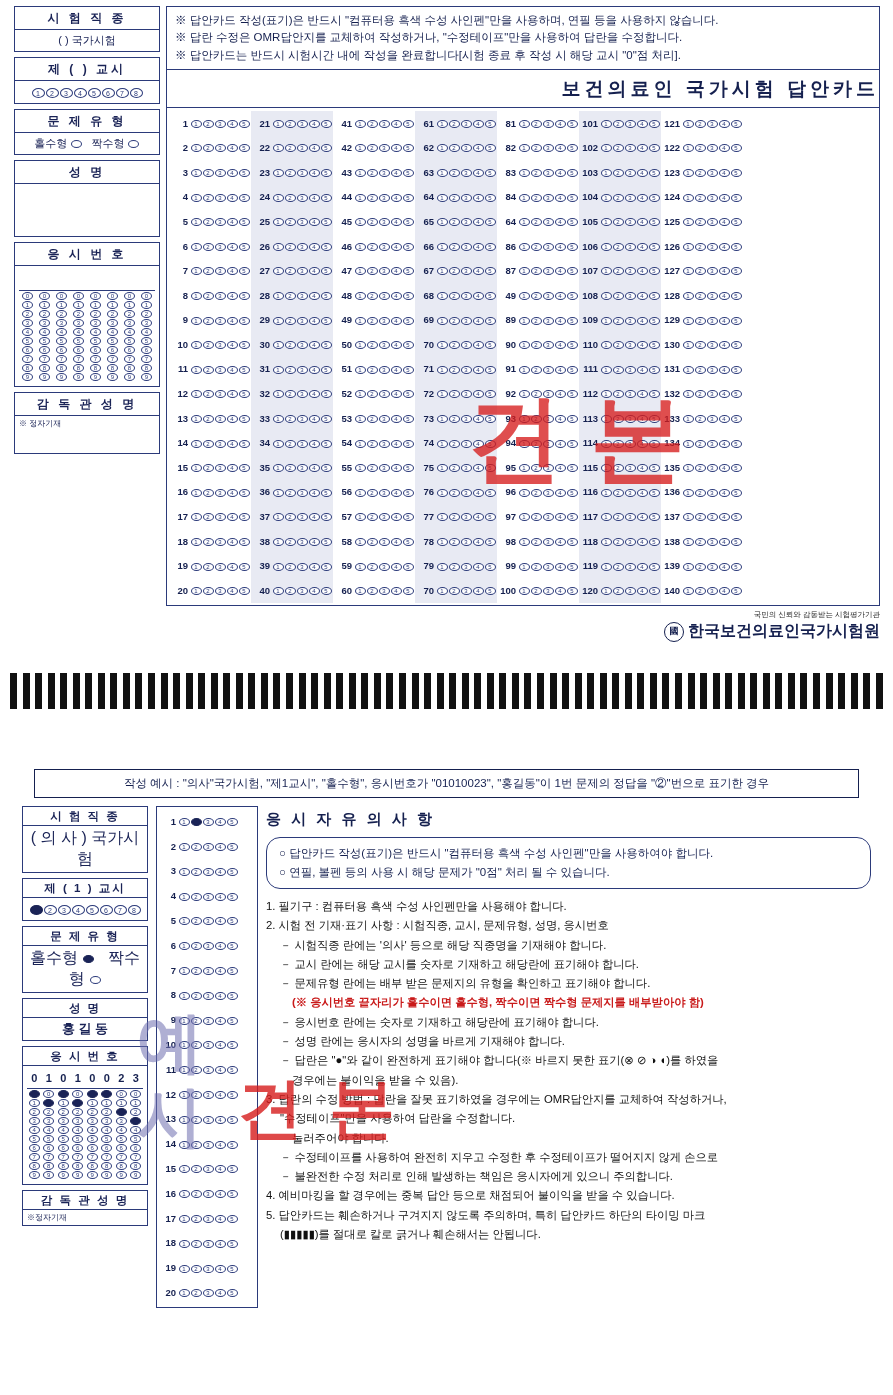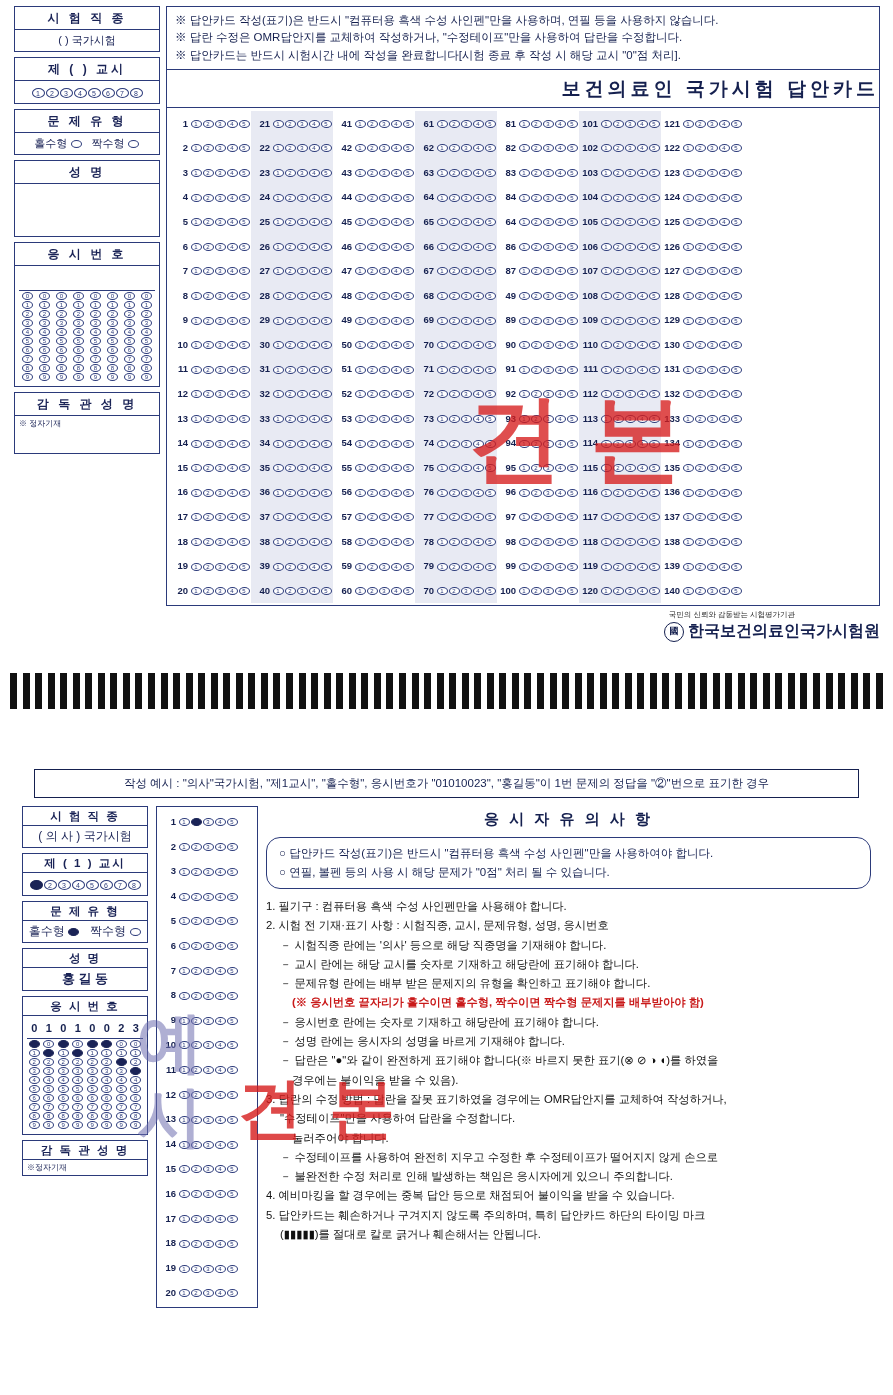--- a/index.html
+++ b/index.html
@@ -137,21 +137,21 @@
     white-space: nowrap;
   }
   .wm-top {
     left: 300px; top: 268px;
     font-size: 95px;
     letter-spacing: 28px;
   }
 
   .footer-logo {
     position: absolute; left: 570px; top: 604px;
-    text-align: center; width: 296px;
+    text-align: right; width: 296px;
   }
   .footer-logo .slogan { font-size: 7.5px; color: #222; margin-bottom: 1px;}
   .footer-logo .org {
     font-size: 16px; font-weight: bold; color: #15204f;
     display: flex; align-items: center; justify-content: flex-end; gap: 4px;
   }
   .logo-circle {
     width: 20px; height: 20px; border-radius: 50%;
     border: 1.5px solid #15204f;
     display: inline-flex; align-items: center; justify-content: center;
@@ -186,32 +186,32 @@
     font-size: 11.5px;
     color: #15204f;
     text-align: center;
   }
   .b-body { position: relative; margin: 0 22px; display: flex; gap: 8px; }
   .b-left { width: 126px; }
   .b-mid { width: 102px; }
   .b-right { flex: 1; }
 
   .b-left .lbox .hdr { font-size: 11.5px; letter-spacing: 2px; padding: 2px 0 1px;}
-  .b-left .lbox .sub { font-size: 12px; padding: 2px 0;}
+  .b-left .lbox .sub { font-size: 16px; padding: 2px 0;}
   .b-left .numgrid .gridline { height: 20px; }
 
   .mini-answer {
     border: 1.5px solid #2b3a7a;
     padding: 2px 1px;
     height: 100%;
   }
   .mini-answer .arow { height: 24.8px; }
 
   .b-right .rhdr {
-    text-align: center; font-size: 15px; font-weight: bold;
+    font-size: 15px; font-weight: bold;
     color: #15204f; letter-spacing: 3px; padding: 4px 0 8px;
   }
   .blue-box {
     border: 1.5px solid #2b3a7a;
     border-radius: 14px;
     padding: 6px 12px;
     font-size: 11.5px;
     color: #15204f;
     line-height: 1.65;
     margin-bottom: 8px;

